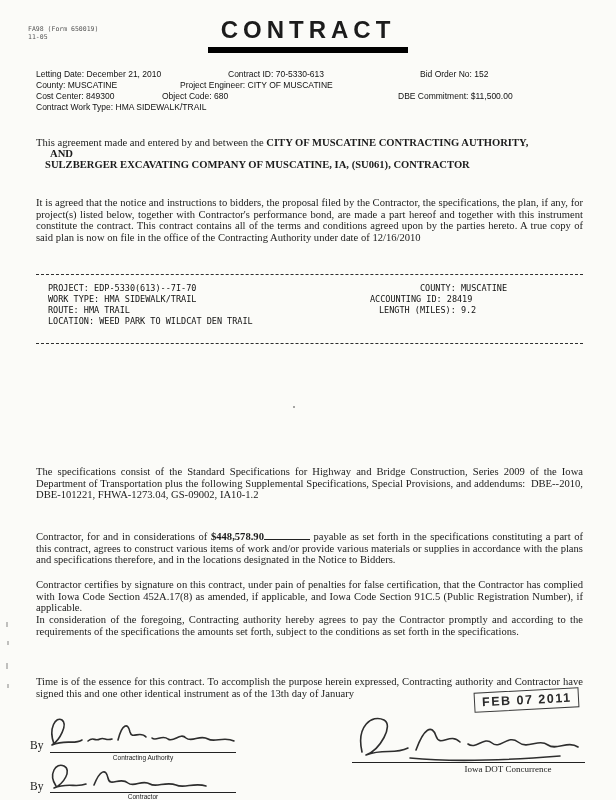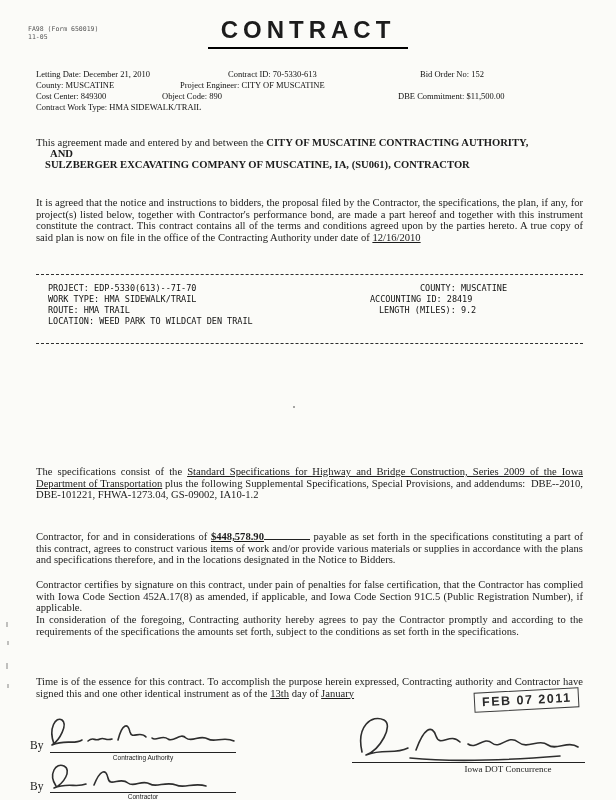--- a/index.html
+++ b/index.html
@@ -8,33 +8,33 @@
     background:#fbfbf8;color:#1c1c1c;overflow:hidden;
     font-family:"Liberation Serif", serif;
   }
   .form-code{
     position:absolute;left:28px;top:26px;
     font-family:"DejaVu Sans Mono", monospace;font-size:6.5px;line-height:7.5px;color:#555;
   }
   .title{position:absolute;top:16px;left:0;right:0;text-align:center;}
   .title span{
     display:inline-block;font-family:"Liberation Sans", sans-serif;font-weight:bold;
-    font-size:24px;letter-spacing:5px;border-bottom:2px solid #000000;padding:0 13px 3px 13px;
+    font-size:24px;letter-spacing:5px;border-bottom:6px solid #000000;padding:0 13px 3px 13px;
   }
   .hf{
     position:absolute;white-space:nowrap;color:#111;
-    font-family:Liberation Serif, serif;font-size:8.5px;
+    font-family:Liberation Sans, sans-serif;font-size:8.5px;
   }
   .para{
     position:absolute;left:36px;width:547px;
     font-size:10.6px;line-height:11.5px;text-align:justify;color:#1b1b1b;
   }
   .line{position:absolute;left:36px;width:547px;font-size:10.6px;color:#1b1b1b;white-space:nowrap;}
   .bold{font-weight:bold;}
-  .u{text-decoration:underline;}
+  .u{}
   .blank-line{display:inline-block;width:46px;height:8px;border-bottom:1px solid #222;}
   .dashes{position:absolute;left:36px;width:547px;border-top:1.2px dashed #2d2d2d;height:0;}
   .prow{
     position:absolute;white-space:nowrap;color:#111;
     font-family:"DejaVu Sans Mono", monospace;font-size:8.5px;
   }
   .stamp{
     position:absolute;left:474px;top:690px;transform:rotate(-3deg);
     font-family:"Liberation Sans", sans-serif;font-weight:bold;font-size:12.5px;
     letter-spacing:1.5px;color:#2b2b2b;border:1.5px solid #3a3a3a;padding:2px 7px;white-space:nowrap;
@@ -67,21 +67,21 @@
   </div>
 
   <span class="hf" style="left:36px;top:69px"><span>Letting Date:</span> <span>December 21, 2010</span></span>
   <span class="hf" style="left:228px;top:69px"><span>Contract ID:</span> <span>70-5330-613</span></span>
   <span class="hf" style="left:420px;top:69px"><span>Bid Order No:</span> <span>152</span></span>
 
   <span class="hf" style="left:36px;top:80px"><span>County:</span> <span>MUSCATINE</span></span>
   <span class="hf" style="left:180px;top:80px"><span>Project Engineer:</span> <span>CITY OF MUSCATINE</span></span>
 
   <span class="hf" style="left:36px;top:91px"><span>Cost Center:</span> <span>849300</span></span>
-  <span class="hf" style="left:162px;top:91px"><span>Object Code:</span> <span>890</span></span>
+  <span class="hf" style="left:162px;top:91px"><span>Object Code:</span> <span>680</span></span>
   <span class="hf" style="left:398px;top:91px"><span>DBE Commitment:</span> <span>$11,500.00</span></span>
 
   <span class="hf" style="left:36px;top:102px"><span>Contract Work Type:</span> <span>HMA SIDEWALK/TRAIL</span></span>
 
   <div class="line" style="top:137px"><span>This agreement made and entered by and between the </span><span class="bold">CITY OF MUSCATINE  CONTRACTING AUTHORITY,</span></div>
   <div class="line bold" style="top:148px;padding-left:14px">AND</div>
   <div class="line bold" style="top:159px;padding-left:9px">SULZBERGER EXCAVATING COMPANY OF MUSCATINE, IA, (SU061), CONTRACTOR</div>
 
   <div class="para" style="top:197px"><span>It is agreed that the notice and instructions to bidders, the proposal filed by the Contractor, the specifications, the plan, if any, for project(s) listed below, together with Contractor's performance bond, are made a part hereof and together with this instrument constitute the contract. This contract contains all of the terms and conditions agreed upon by the parties hereto. A true copy of said plan is now on file in the office of the Contracting Authority under date of </span><span class="u">12/16/2010</span></div>
 

